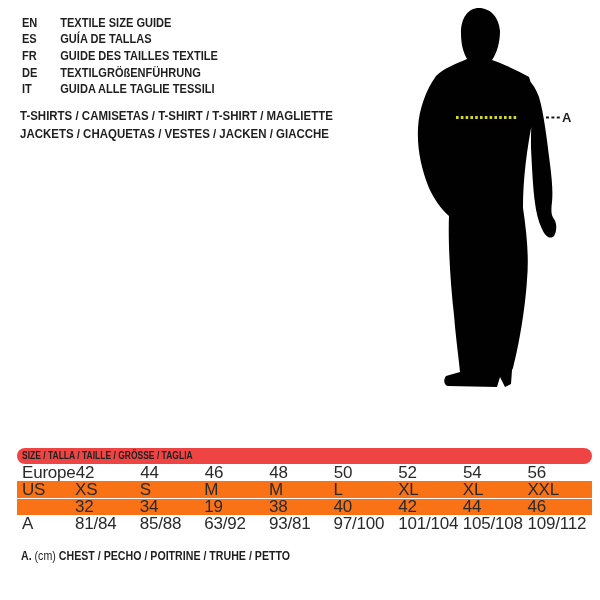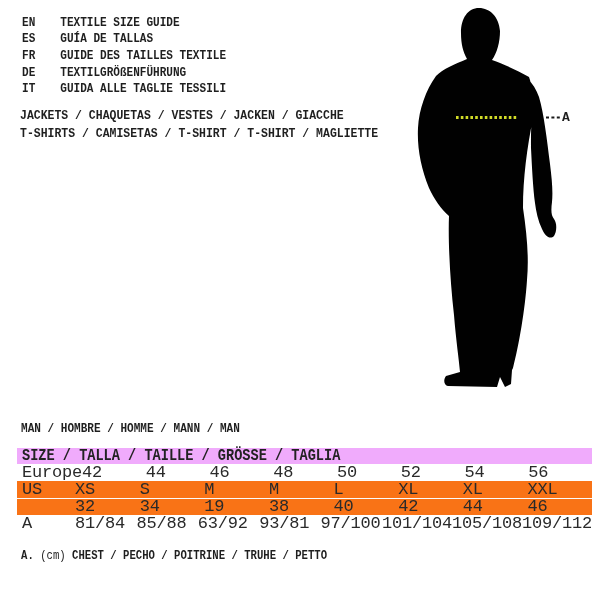--- a/index.html
+++ b/index.html
@@ -1,18 +1,18 @@
 <!DOCTYPE html>
 <html><head>
 <meta charset="utf-8">
 <style>
   html,body { margin:0; padding:0; background:#ffffff; }
   .page {
     position:relative; width:600px; height:600px; background:#ffffff;
-    overflow:hidden; font-family:Liberation Mono, monospace;
+    overflow:hidden; font-family:Liberation Sans, sans-serif;
     color:#1f1f1f;
   }
   .cond { display:inline-block; transform:scaleX(0.85); transform-origin:0 50%; white-space:nowrap; }
 
   
   .lang-list { position:absolute; left:22px; top:14px; }
   .lang-row { display:flex; height:16.6px; align-items:center; font-weight:bold; font-size:13px;
               transform:scaleX(0.85); transform-origin:0 0; white-space:nowrap; }
   .lang-code { flex:0 0 45px; }
 
@@ -24,22 +24,22 @@
   .figure { position:absolute; left:408px; top:4px; width:172px; height:386px; }
   .figure svg { position:absolute; left:0; top:0; display:block; }
   .measure-a { position:absolute; left:154px; top:107px; font-weight:bold; font-size:13px; line-height:13px; }
 
   
   .man-heading { position:absolute; left:21px; top:421px; height:16px; line-height:16px;
                  font-weight:bold; font-size:13px; }
 
   
   .size-table { position:absolute; left:17px; top:448px; width:575px; }
-  .t-header { background:#f0abfc; height:16px; line-height:16px; padding-left:5px;
-              font-weight:bold; font-size:16px; color:#222222; }
+  .t-header { background:#ef4444; height:16px; line-height:16px; padding-left:5px;
+              font-weight:bold; font-size:10px; color:#222222;border-radius:8px; }
   .t-row { display:flex; height:17px; line-height:17px; font-size:17px; color:#2a2a2a;
            letter-spacing:-0.2px; }
   .t-row.shade { background:#f97316; }
   .t-row.shade-split { background:#f97316; border-top:1px solid #fafafa; height:16px; line-height:16px; }
   .t-label { flex:0 0 58px; padding-left:5px; box-sizing:border-box; }
   .t-cell { flex:1 1 0; text-align:left; }
 
   
   .footnote { position:absolute; left:21px; top:549px; height:15px; line-height:15px; font-size:12.5px; }
   .fn-b { font-weight:bold; }
@@ -67,22 +67,22 @@
       <span class="lang-code">DE</span>
       <span class="lang-label">TEXTILGRÖßENFÜHRUNG</span>
     </div>
     <div class="lang-row">
       <span class="lang-code">IT</span>
       <span class="lang-label">GUIDA ALLE TAGLIE TESSILI</span>
     </div>
   </div>
 
   <div class="categories">
+    <div class="cat-line"><span class="cond">T-SHIRTS / CAMISETAS / T-SHIRT / T-SHIRT / MAGLIETTE</span></div>
     <div class="cat-line"><span class="cond">JACKETS / CHAQUETAS / VESTES / JACKEN / GIACCHE</span></div>
-    <div class="cat-line"><span class="cond">T-SHIRTS / CAMISETAS / T-SHIRT / T-SHIRT / MAGLIETTE</span></div>
   </div>
 
   <div class="figure">
     <svg width="172" height="386" viewBox="408 4 172 386" xmlns="http://www.w3.org/2000/svg">
       <path fill="#010101" d="
         M 479,8
         C 490,8 499,17 500,31
         C 500,42 497,53 492,60
         C 503,64 517,70 529,77
         C 533,88 534,103 533,118
@@ -114,23 +114,20 @@
         C 533,188 532,168 531,148
         C 531,135 531,125 532,119
         C 529,106 521,88 505,74
         Z"></path>
       <line x1="456" y1="117.5" x2="517" y2="117.5" stroke="#d2dc28" stroke-width="3" stroke-dasharray="2.6 2.2"></line>
       <line x1="546" y1="117.5" x2="560" y2="117.5" stroke="#1a1a1a" stroke-width="2" stroke-dasharray="3 2.4"></line>
     </svg>
     <span class="measure-a">A</span>
   </div>
 
-  <div class="man-heading">
-    <span class="cond">MAN / HOMBRE / HOMME / MANN / MAN</span>
-  </div>
 
   <div class="size-table">
     <div class="t-header">
       <span class="cond">SIZE / TALLA / TAILLE / GRÖSSE / TAGLIA</span>
     </div>
 
     <div class="t-row">
       <span class="t-label">Europe</span>
       <span class="t-cell">42</span>
       <span class="t-cell">44</span>

